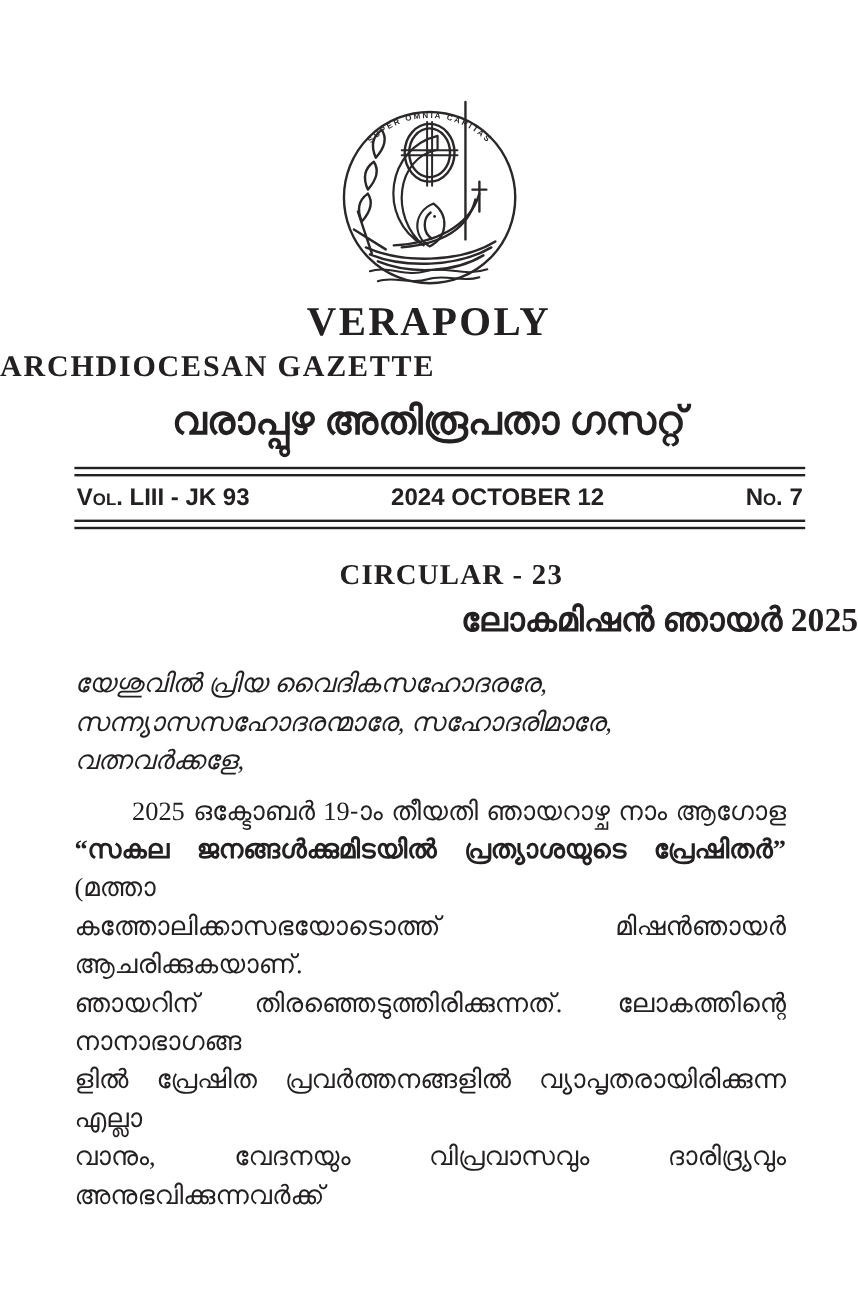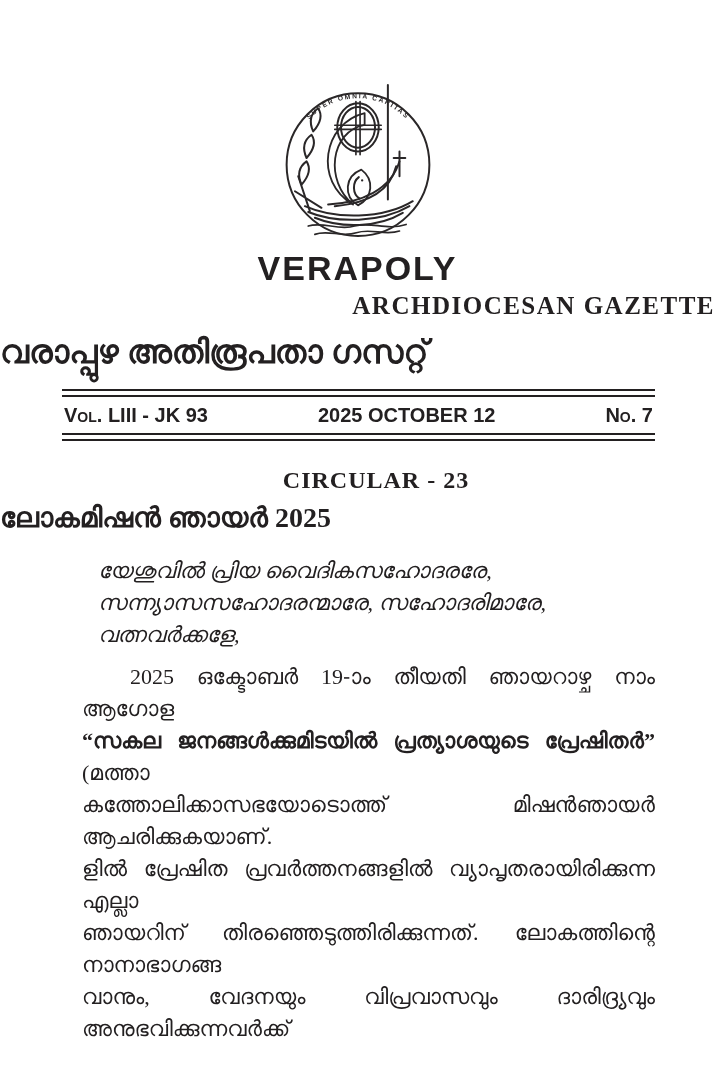--- a/index.html
+++ b/index.html
@@ -9,50 +9,50 @@
     color:#232021;
     font-family:"Liberation Serif", serif;
   }
   .page { position:relative; width:715px; height:1077px; overflow:hidden; background:#ffffff; }
 
   .logo-wrap { margin:80px auto 0; width:166px; height:166px; }
   .logo-wrap svg { display:block; }
 
   .masthead-title {
     margin:4px 0 0; text-align:center;
-    font-family:Liberation Sans, sans-serif;
+    font-family:Liberation Serif, serif;
     font-weight:bold; font-size:34px; letter-spacing:2px; line-height:1.1;
   }
   .masthead-sub {
-    margin:5px 0 0; text-align:right;
+    margin:5px 0 0; text-align:left;
     font-family:"Liberation Serif", serif;
     font-weight:bold; font-size:25px; letter-spacing:1.5px; line-height:1.1;
   }
   .masthead-ml {
-    margin:12px 0 0; 
+    margin:12px 0 0; text-align:center;
     font-weight:bold; font-size:33px; line-height:1.25;
   }
 
-  .issue-bar { margin:16px 60px 0 62px; }
+  .issue-bar { margin:16px 44px 0 62px; }
   .rule { height:4px; border-top:2px solid #232021; border-bottom:2px solid #232021; }
   .issue-row {
     display:flex; justify-content:space-between; align-items:baseline;
     padding:7px 2px 6px 2px;
     font-family:"Liberation Sans", sans-serif; font-weight:bold; font-size:20px;
   }
   .sc { font-variant:small-caps; }
 
   .circ-heading { margin:26px 0 0; text-align:center; font-weight:bold; font-size:24px; letter-spacing:1px;padding-left:37px; }
-  .circ-sub { margin:8px 0 0; text-align:left; font-weight:bold; font-size:28px; }
+  .circ-sub { margin:8px 0 0; text-align:right; font-weight:bold; font-size:28px; }
 
   .content { margin:20px 60px 0 62px; font-size:22px; line-height:32px; }
-  .salutation { font-style:italic;margin-left:36px; }
+  .salutation { font-style:italic; }
   .para1 { margin-top:10px; }
   .ln { min-height:32px; }
-  .just { text-align:justify; text-align-last:justify;margin-left:20px; }
+  .just { text-align:justify; text-align-last:justify; }
   .ind { text-indent:48px; }
   .bold { font-weight:bold; }
 </style>
 </head>
 <body>
 
 <div class="page">
 
   <div class="logo-wrap">
     <svg viewBox="0 0 200 200" width="166" height="166">
@@ -96,40 +96,40 @@
   </div>
 
   <h1 class="masthead-title">VERAPOLY</h1>
   <h2 class="masthead-sub">ARCHDIOCESAN GAZETTE</h2>
   <div class="masthead-ml">വരാപ്പുഴ അതിരൂപതാ ഗസറ്റ്</div>
 
   <div class="issue-bar">
     <div class="rule"></div>
     <div class="issue-row">
       <span class="sc">Vol. LIII - JK 93</span>
-      <span>2025 OCTOBER 12</span>
+      <span>2024 OCTOBER 12</span>
       <span class="sc">No. 7</span>
     </div>
     <div class="rule"></div>
   </div>
 
   <div class="circ-heading">CIRCULAR - 23</div>
   <div class="circ-sub">ലോകമിഷൻ ഞായർ 2025</div>
 
   <div class="content">
 
     <div class="salutation">
       <div class="ln">യേശുവിൽ പ്രിയ വൈദികസഹോദരരേ,</div>
       <div class="ln">സന്ന്യാസസഹോദരന്മാരേ, സഹോദരിമാരേ, വത്നവർക്കളേ,</div>
     </div>
 
     <div class="para1">
       <div class="ln just ind">2025 ഒക്ടോബർ 19-ാം തീയതി ഞായറാഴ്ച നാം ആഗോള</div>
       <div class="ln just"><span class="bold">“സകല ജനങ്ങൾക്കുമിടയിൽ പ്രത്യാശയുടെ പ്രേഷിതർ”</span><span> (മത്താ</span></div>
       <div class="ln just">കത്തോലിക്കാസഭയോടൊത്ത് മിഷൻഞായർ ആചരിക്കുകയാണ്.</div>
+      <div class="ln just">ഞായറിന് തിരഞ്ഞെടുത്തിരിക്കുന്നത്. ലോകത്തിന്റെ നാനാഭാഗങ്ങ</div>
       <div class="ln just">ളിൽ പ്രേഷിത പ്രവർത്തനങ്ങളിൽ വ്യാപൃതരായിരിക്കുന്ന എല്ലാ</div>
-      <div class="ln just">ഞായറിന് തിരഞ്ഞെടുത്തിരിക്കുന്നത്. ലോകത്തിന്റെ നാനാഭാഗങ്ങ</div>
       <div class="ln just">വാനും, വേദനയും വിപ്രവാസവും ദാരിദ്ര്യവും അനുഭവിക്കുന്നവർക്ക്</div>
 
     </div>
 
   </div>
 </div>
 
 </body></html>

